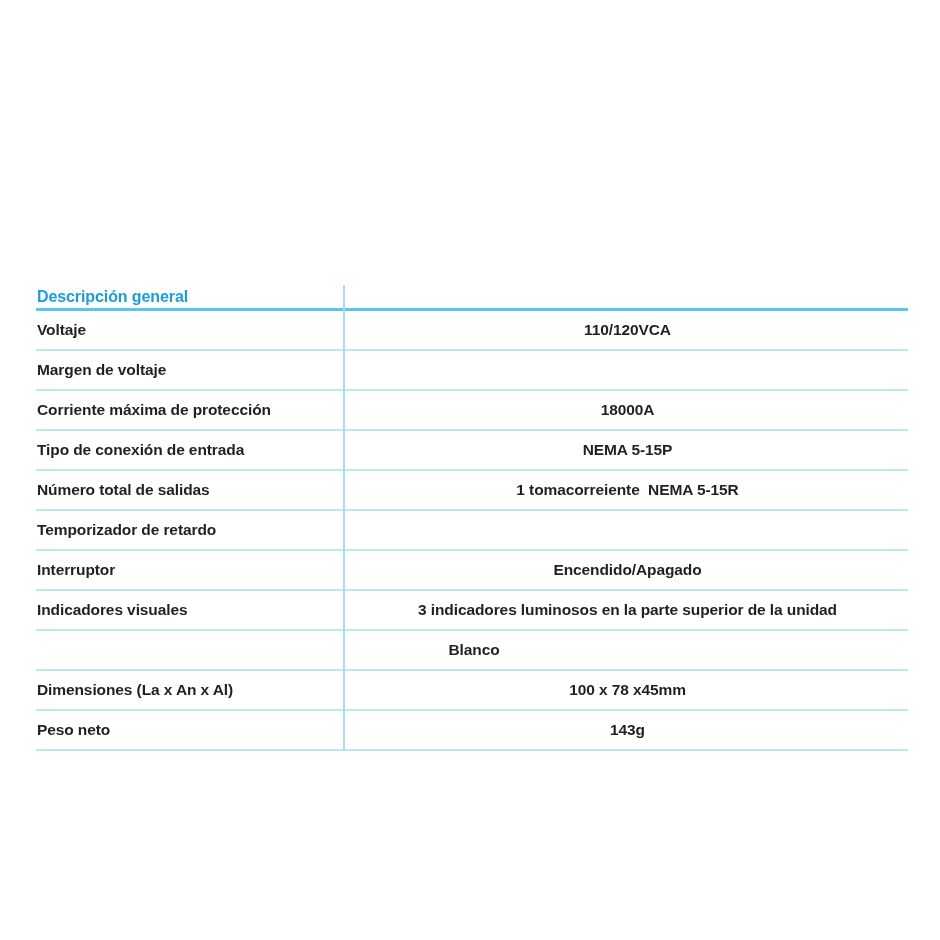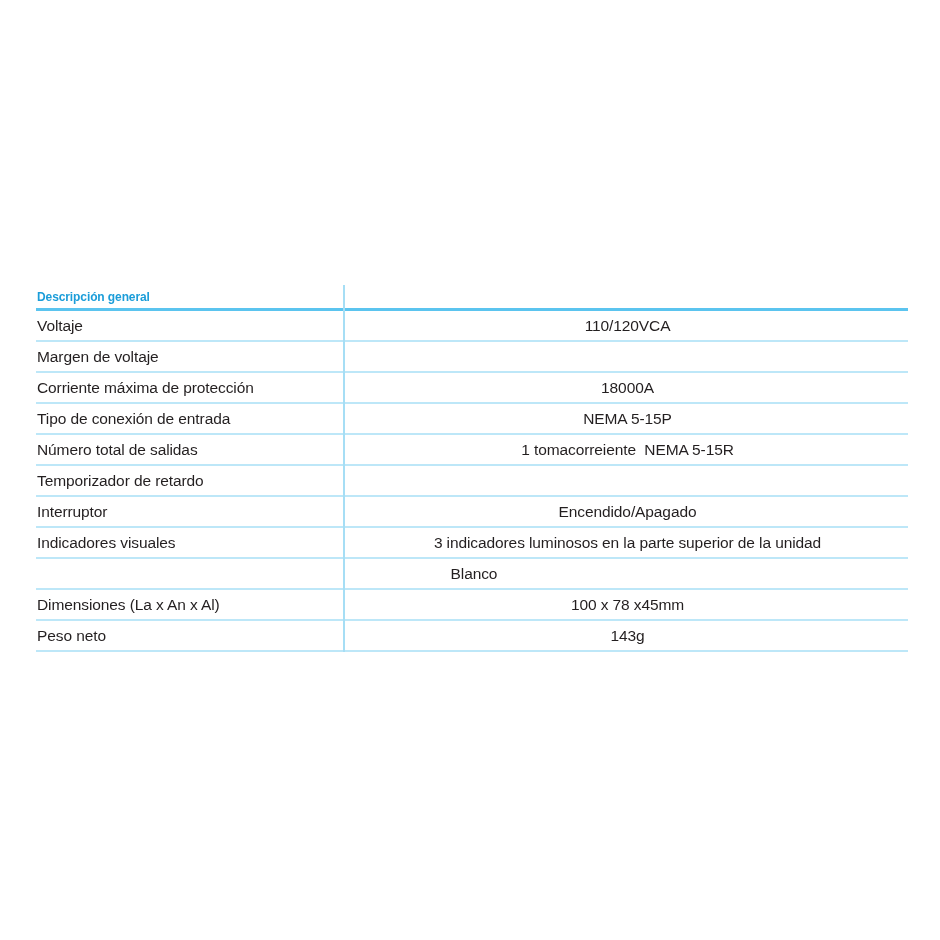--- a/index.html
+++ b/index.html
@@ -31,31 +31,32 @@
   }
   .header-row {
     height: 26px;
     box-sizing: border-box;
     border-bottom: 3px solid #5bc4ef;
     display: flex;
     align-items: center;
   }
   .header-title {
     padding-left: 1px;
-    font-size: 12px;
+    font-size: 16px;
     font-weight: 700;
     color: #1b9dd9;
     letter-spacing: -0.1px;
   }
   .spec-row {
-    height: 31px;
+    height: 40px;
     box-sizing: border-box;
     border-bottom: 2px solid #bde7f8;
     display: flex;
     align-items: stretch;
+    font-weight: bold;
   }
   .cell-label {
     width: 307px;
     box-sizing: border-box;
     padding-left: 1px;
     display: flex;
     align-items: center;
     font-size: 15.5px;
     color: #231f20;
     letter-spacing: -0.1px;

